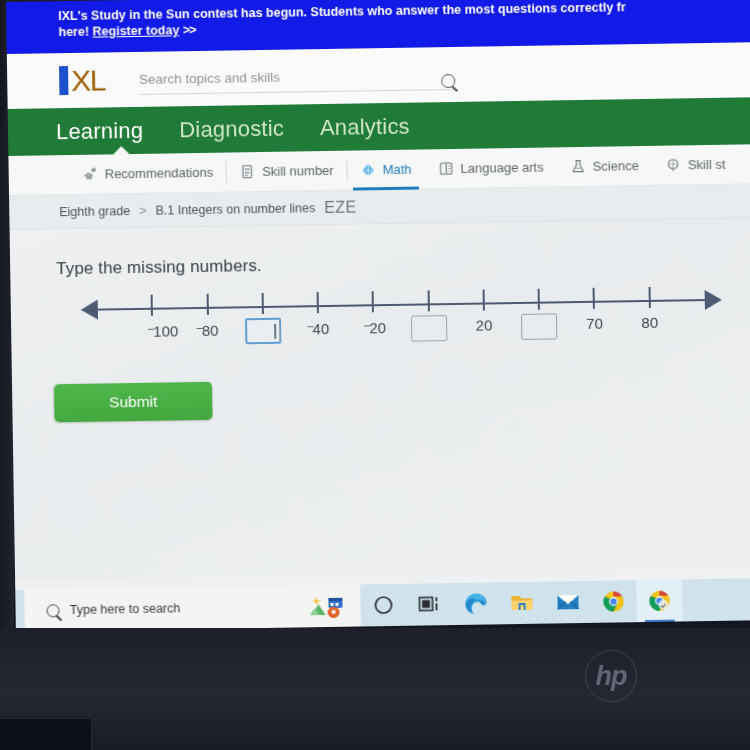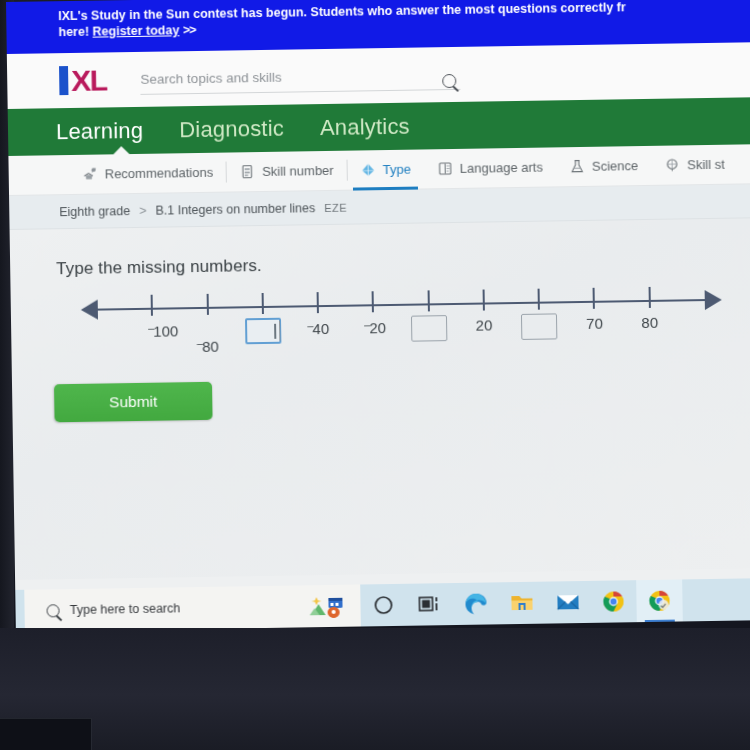--- a/index.html
+++ b/index.html
@@ -87,23 +87,23 @@
     background: #fafafa;
     display: flex;
     align-items: center;
     padding-left: 52px;
   }
   .logo { display: flex; align-items: center; height: 30px; }
   .logo .bar {
     width: 9px; height: 29px; background: #1952d0; margin-right: 3px;
   }
   .logo .xl {
-    color: #be185d;
+    color: #a16207;
     font-size: 30px;
-    font-weight: 700;
+    font-weight: 400;
     letter-spacing: -1.5px;
     font-family: "Liberation Sans", sans-serif;
     line-height: 29px;
   }
   .searchwrap {
     margin-left: 34px;
     width: 320px;
     position: relative;
     border-bottom: 1px solid #d3d6d8;
     height: 30px;
@@ -195,21 +195,21 @@
     height: 34px;
     background: #e7ecef;
     display: flex; align-items: center;
     padding-left: 50px;
     gap: 9px;
     font-size: 12.5px;
     color: #4c5358;
     border-bottom: 1px solid #dde2e5;
   }
   .crumb .sep { color: #8d9499; }
-  .crumb .code { font-size: 11px; color: #6d7479; letter-spacing: .4px; }
+  .crumb .code { font-size: 16px; color: #6d7479; letter-spacing: .4px; }
 
   
   .body {
     position: relative;
     height: 350px;
     background: linear-gradient(160deg,#eef0f1 0%,#e9ecee 40%,#edeff0 100%);
   }
   .qtext {
     position: absolute; left: 46px; top: 30px;
     font-size: 17px; color: #3a4145;
@@ -400,21 +400,21 @@
         </svg>
         <span>Skill number</span>
       </div>
 
       <div class="subj divider active">
         <svg class="ic" viewBox="0 0 20 20">
           <path d="M10 3 L17 11 L10 17 L3 11 Z" fill="#5fb6e6"></path>
           <path d="M10 3 L10 17" stroke="#ffffff" stroke-width="1" opacity=".8"></path>
           <path d="M3 11 L17 11" stroke="#ffffff" stroke-width="1" opacity=".6"></path>
         </svg>
-        <span>Type</span>
+        <span>Math</span>
       </div>
 
       <div class="subj">
         <svg class="ic" viewBox="0 0 20 20">
           <rect x="3.5" y="3.5" width="13" height="13" rx="1.2" fill="none" stroke="#6e757a" stroke-width="1.3"></rect>
           <path d="M10 4 L10 16" stroke="#6e757a" stroke-width="1.2"></path>
           <path d="M11.5 7 H15 M11.5 10 H15 M11.5 13 H14" stroke="#9aa1a6" stroke-width="1"></path>
         </svg>
         <span>Language arts</span>
       </div>
@@ -449,21 +449,21 @@
 
       <div class="qtext">Type the missing numbers.</div>
 
       <div class="nl" id="numberline">
         <div class="arrow left"></div>
         <div class="arrow right"></div>
         <div class="axis"></div>
       <div class="tick" style="left: 62.2727px;"></div>
           <div class="lbl" style="left: 74px;"><span class="neg">–</span>100</div>
           <div class="tick" style="left: 117.545px;"></div>
-          <div class="lbl" style="left: 118.545px; margin-top: 16px;"><span class="neg">–</span>80</div>
+          <div class="lbl" style="left: 118.545px;"><span class="neg">–</span>80</div>
           <div class="tick" style="left: 172.818px;"></div>
           <div class="box focused" style="left: 173.818px;"></div>
           <div class="tick" style="left: 228.091px;"></div>
           <div class="lbl" style="left: 229.091px;"><span class="neg">–</span>40</div>
           <div class="tick" style="left: 283.364px;"></div>
           <div class="lbl" style="left: 286px;"><span class="neg">–</span>20</div>
           <div class="tick" style="left: 338.636px;"></div>
           <div class="box" style="left: 339.636px;"></div>
           <div class="tick" style="left: 393.909px;"></div>
           <div class="lbl" style="left: 394.909px;">20</div>
@@ -565,15 +565,16 @@
           </svg>
         </div>
 
       </div>
       <div class="tb-right"></div>
     </div>
 
   </div>
 
   <div class="bezel-bottom"></div>
+  <div class="hp-logo">hp</div>
   <div class="bezel-seam"></div>
 
 </div>
 
 </body></html>

